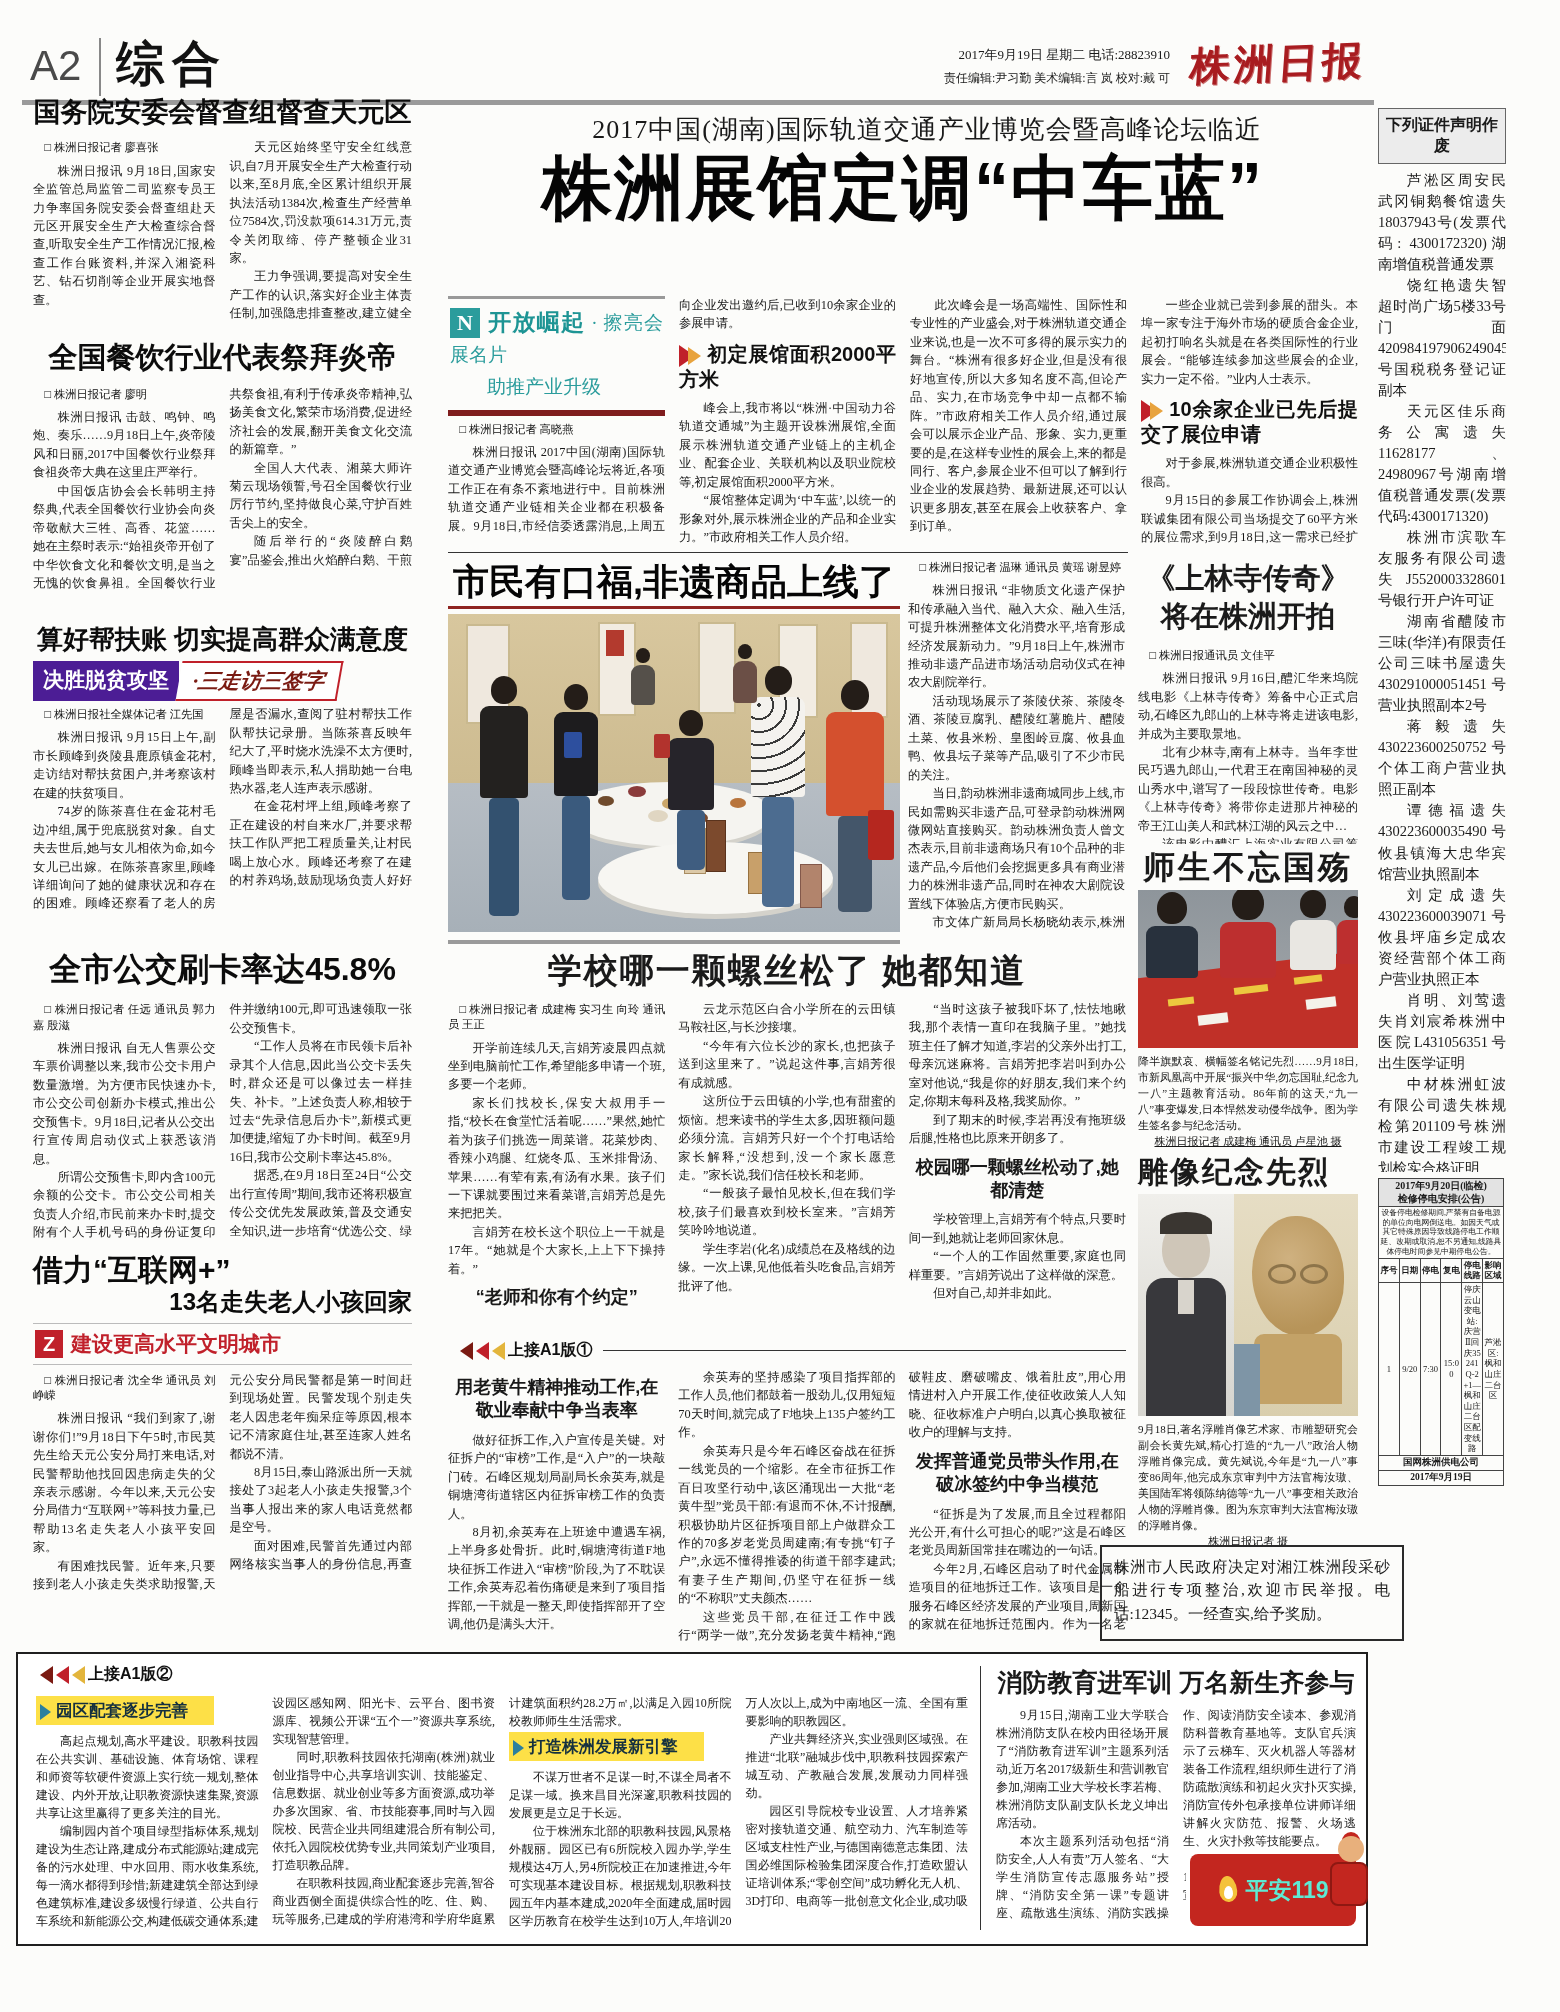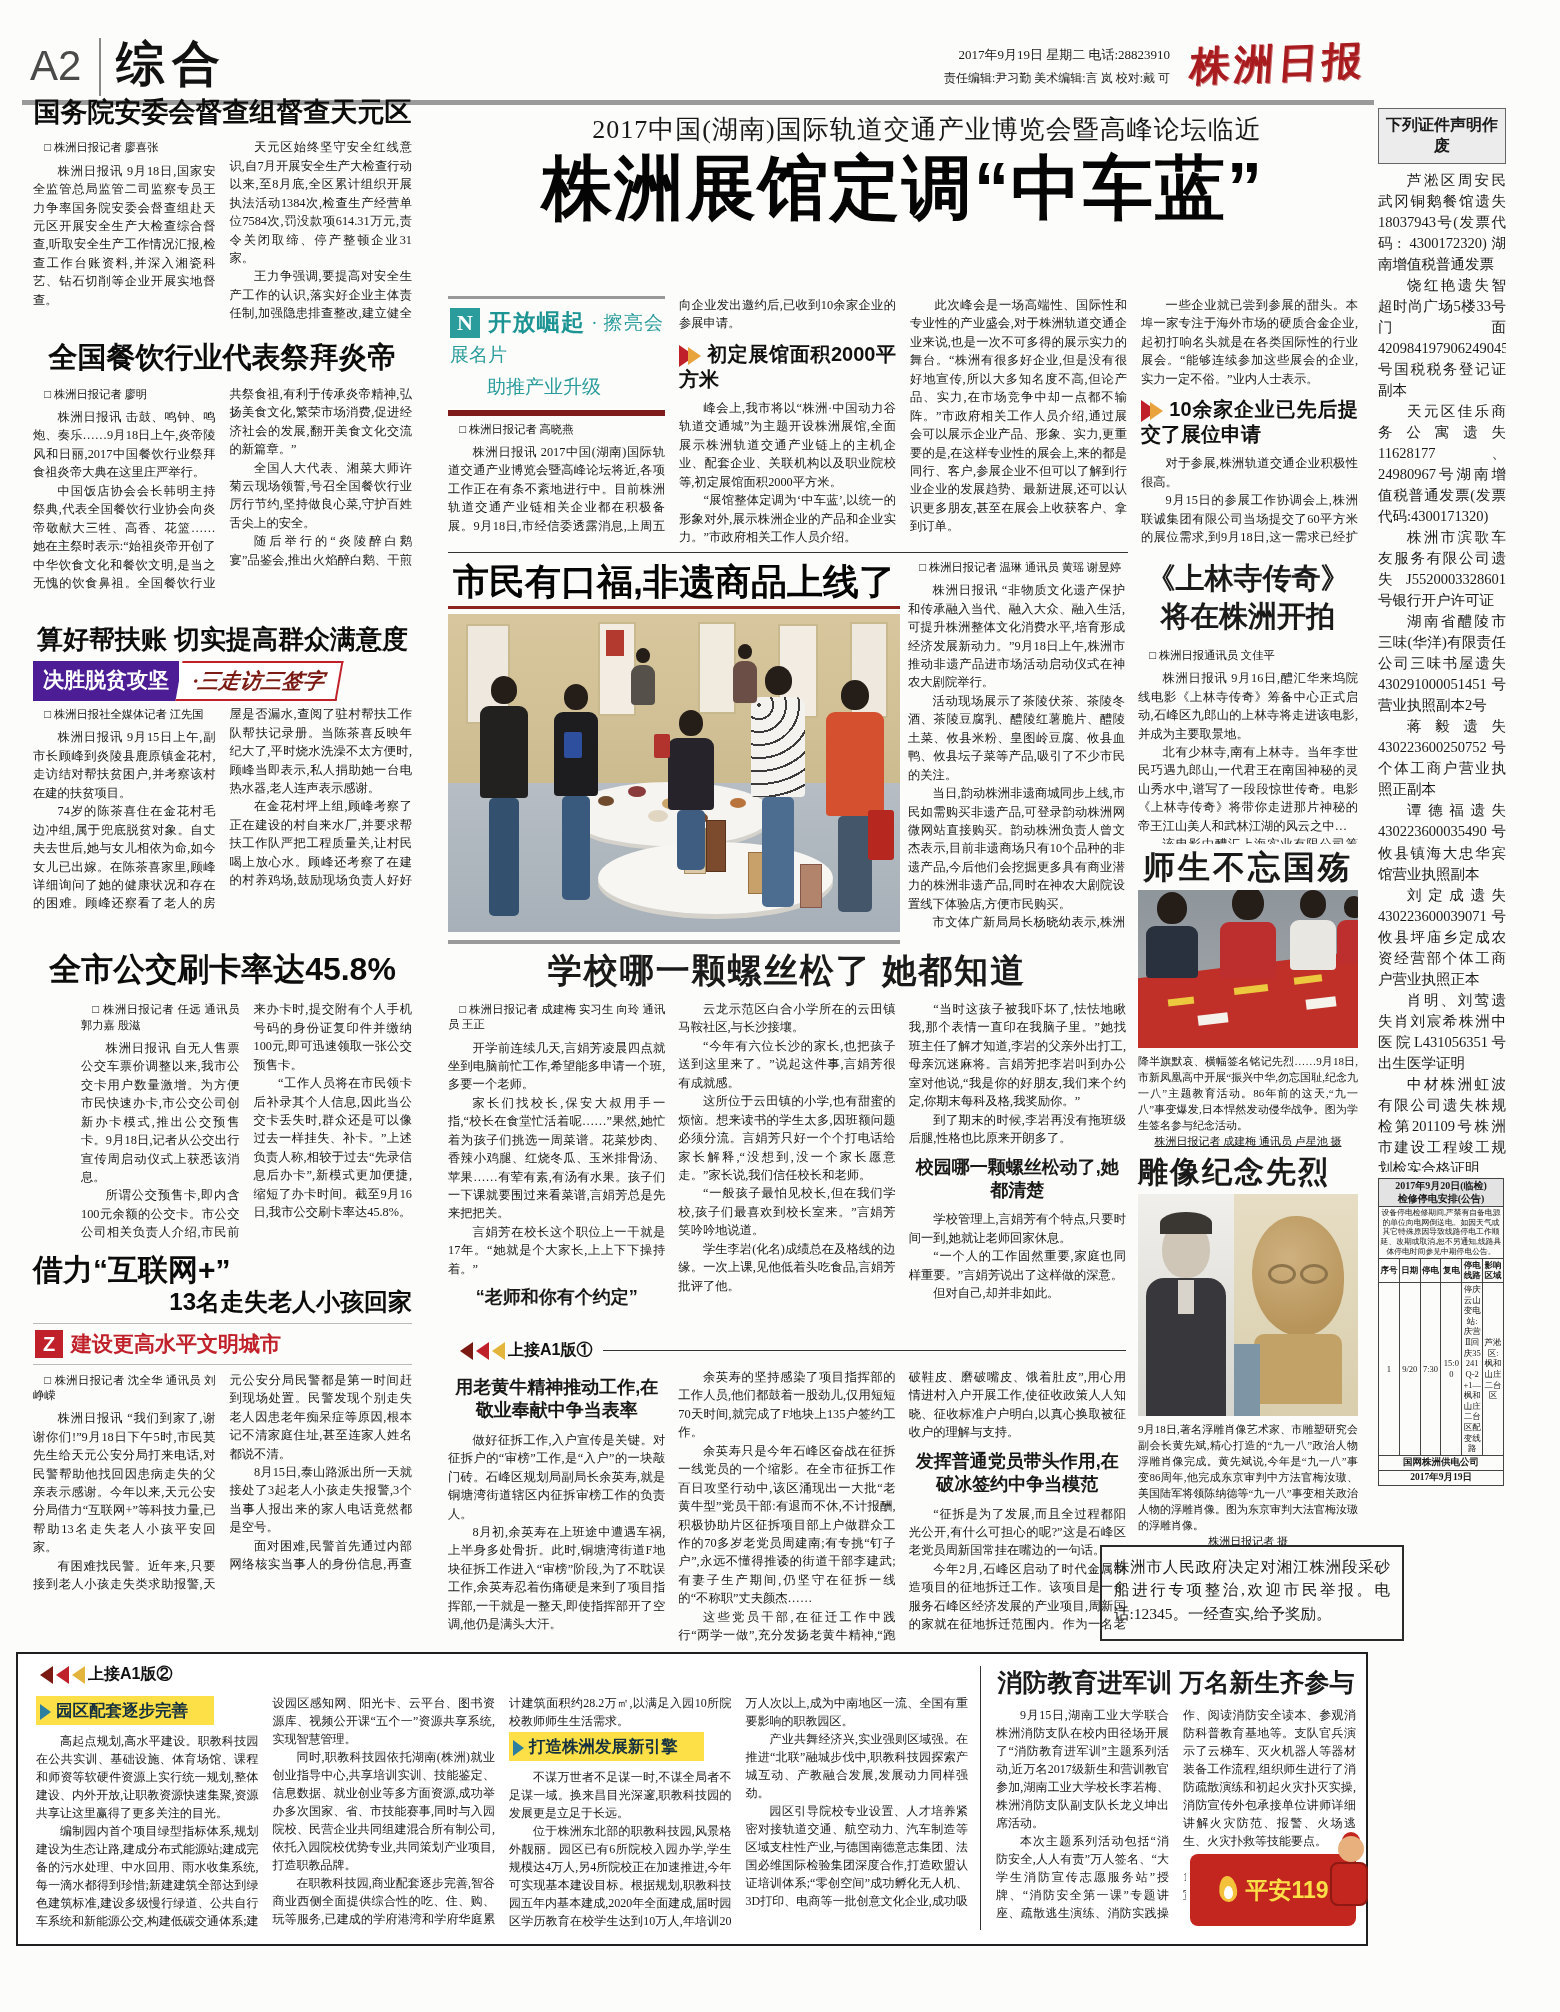--- a/index.html
+++ b/index.html
@@ -62,21 +62,21 @@
   
   .caption{font-size:11px;line-height:1.45;text-align:justify;color:#161616;}
   .credit{text-align:center;text-decoration:underline;}
   
   .photo{overflow:hidden;position:absolute;}
   .person{position:absolute;}
   .head{background:#241d18;border-radius:50% 50% 46% 46%;margin:0 auto;}
   .torso{border-radius:9px 9px 4px 4px;margin:2px auto 0;}
   
   .banner119{position:absolute;background:#c3261f;border-radius:8px;box-shadow:0 0 0 4px #fff;display:flex;align-items:center;justify-content:center;gap:6px;}
-  .b119-text{color:#fde047;font-weight:bold;font-family:"Liberation Sans",sans-serif;font-size:23px;}
+  .b119-text{color:#5eead4;font-weight:bold;font-family:"Liberation Sans",sans-serif;font-size:23px;}
   .flame{position:relative;width:22px;height:28px;}
   .flame-outer{position:absolute;left:2px;top:0;width:18px;height:26px;background:#f4c23a;border-radius:50% 50% 50% 50%/60% 60% 40% 40%;transform:rotate(-6deg);}
   .flame-inner{position:absolute;left:7px;top:10px;width:9px;height:13px;background:#fff;border-radius:50% 50% 50% 50%/60% 60% 40% 40%;}
   .masthead{color:#a81c20;font-weight:bold;font-size:40px;letter-spacing:4px;transform:rotate(-2deg) skewX(-6deg);
             text-shadow:1px 1px 0 #c86a6a;font-family:"Liberation Serif",serif;}
 </style>
 </head>
 <body>
 
 <div class="page">
@@ -127,21 +127,21 @@
       <div>
           <p class="para">株洲日报讯 9月15日上午,副市长顾峰到炎陵县鹿原镇金花村,走访结对帮扶贫困户,并考察该村在建的扶贫项目。</p>
           <p class="para">74岁的陈茶喜住在金花村毛边冲组,属于兜底脱贫对象。自丈夫去世后,她与女儿相依为命,如今女儿已出嫁。在陈茶喜家里,顾峰详细询问了她的健康状况和存在的困难。顾峰还察看了老人的房屋是否漏水,查阅了驻村帮扶工作队帮扶记录册。当陈茶喜反映年纪大了,平时烧水洗澡不太方便时,顾峰当即表示,私人捐助她一台电热水器,老人连声表示感谢。</p>
           <p class="para">在金花村坪上组,顾峰考察了正在建设的村自来水厂,并要求帮扶工作队严把工程质量关,让村民喝上放心水。顾峰还考察了在建的村养鸡场,鼓励现场负责人好好干,争取带动更多贫困户脱贫致富。</p>
         </div>
     </div>
   </div>
 
   <div class="abs" style="left:33px;top:950px;width:379px;">
     <div class="rail-title" style="font-size:32px;">全市公交刷卡率达45.8%</div>
-    <div class="jtext cols2" style="height:244px;margin-top:12px;margin-left:48px;">
+    <div class="jtext cols2" style="height:244px;margin-top:12px;">
       <div class="byline">□ 株洲日报记者 任远 通讯员 郭力嘉 殷滋</div>
       <div>
           <p class="para">株洲日报讯 自无人售票公交车票价调整以来,我市公交卡用户数量激增。为方便市民快速办卡,市公交公司创新办卡模式,推出公交预售卡。9月18日,记者从公交出行宣传周启动仪式上获悉该消息。</p>
           <p class="para">所谓公交预售卡,即内含100元余额的公交卡。市公交公司相关负责人介绍,市民前来办卡时,提交附有个人手机号码的身份证复印件并缴纳100元,即可迅速领取一张公交预售卡。</p>
           <p class="para">“工作人员将在市民领卡后补录其个人信息,因此当公交卡丢失时,群众还是可以像过去一样挂失、补卡。”上述负责人称,相较于过去“先录信息后办卡”,新模式更加便捷,缩短了办卡时间。截至9月16日,我市公交刷卡率达45.8%。</p>
           <p class="para">据悉,在9月18日至24日“公交出行宣传周”期间,我市还将积极宣传公交优先发展政策,普及交通安全知识,进一步培育“优选公交、绿色出行”城市公共交通文化,引导社会公众参与城市公共交通治理。副市长何朝晖出席启动仪式。</p>
         </div>
     </div>
   </div>
 

